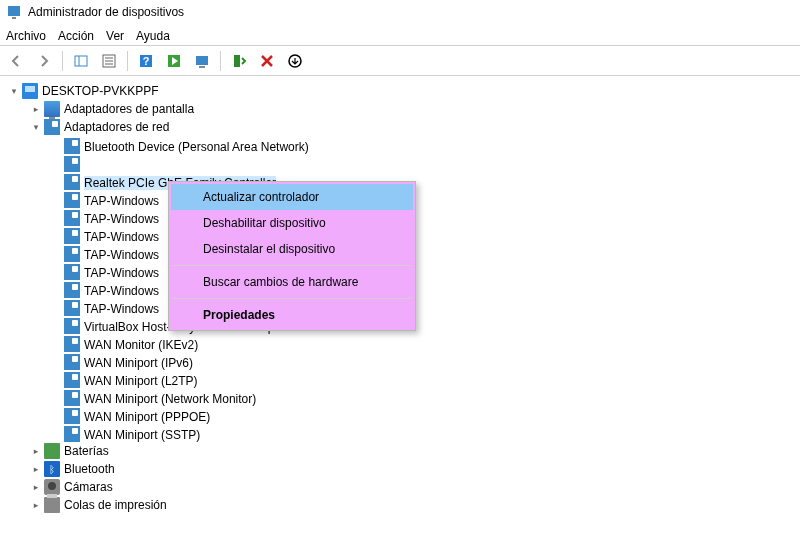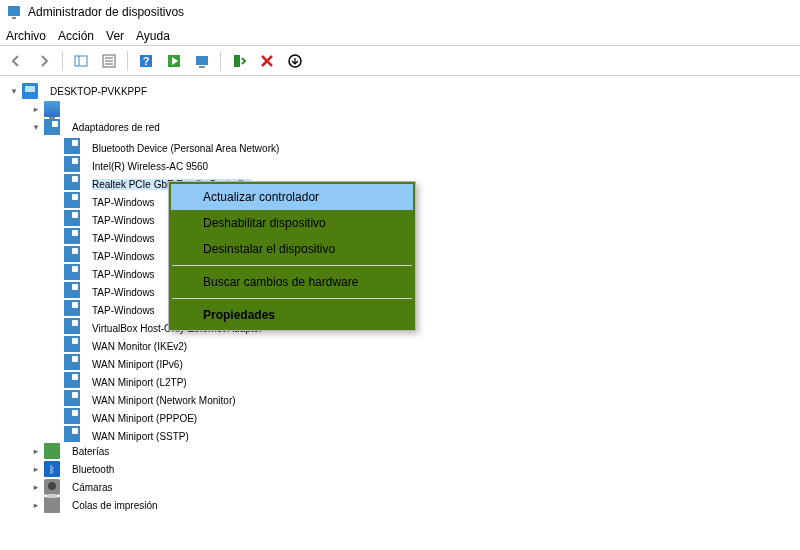--- a/index.html
+++ b/index.html
@@ -10,26 +10,26 @@
   .menubar { display: flex; padding: 2px 6px; border-bottom: 1px solid #d0d0d0; height: 22px; align-items: flex-end; gap: 12px; }
   .menubar span { font-size: 12px; cursor: default; }
   .toolbar { display: flex; align-items: center; padding: 2px 4px; border-bottom: 1px solid #d0d0d0; height: 30px; gap: 4px; }
   .tb-btn { width: 24px; height: 24px; display: flex; align-items: center; justify-content: center; cursor: pointer; }
   .tb-sep { width: 1px; height: 20px; background: #d0d0d0; margin: 0 2px; }
   .tree-container { padding: 6px 0 0 8px; overflow: auto; height: calc(550px - 76px); position: relative; }
   .tree-row { display: flex; align-items: center; height: 18px; white-space: nowrap; }
   .tree-row .arrow { width: 12px; height: 12px; display: inline-flex; align-items: center; justify-content: center; margin-right: 2px; color: #666; font-size: 9px; }
   .tree-row .blank { width: 12px; display:inline-block; }
   .tree-row .icon { width: 16px; height: 16px; margin-right: 4px; flex-shrink:0; }
-  .tree-row .label { font-size: 10px; margin-left: 8px; }
+  .tree-row .label { font-size: 12px; }
   .indent-0 { padding-left: 0px; }
   .indent-1 { padding-left: 22px; }
   .indent-2 { padding-left: 44px; align-items: flex-end; }
   .selected .label { background: #cde8ff; }
-  .context-menu { position: absolute; left: 168px; top: 181px; width: 248px; background: #4d7c0f; border: 1px solid #b8b8b8; box-shadow: 3px 3px 6px rgba(0,0,0,0.25); z-index: 100; padding: 2px; }
+  .context-menu { position: absolute; left: 168px; top: 181px; width: 248px; background: #f0abfc; border: 1px solid #b8b8b8; box-shadow: 3px 3px 6px rgba(0,0,0,0.25); z-index: 100; padding: 2px; }
   .cm-item { height: 26px; display: flex; align-items: center; padding-left: 32px; font-size: 12px; cursor: default; }
   .cm-item.hl { background: #90c8f6; }
   .cm-sep { height: 1px; background: #d0d0d0; margin: 3px 1px; }
   .cm-item.bold { font-weight: bold; }
   
   .ic-monitor { background: linear-gradient(#4aa0e0,#3070c0); border-radius:1px; position:relative; }
   .ic-monitor::after { content:''; position:absolute; bottom:-2px; left:5px; width:6px; height:2px; background:#888; }
   .ic-net { background:#3a88c8; position:relative; overflow:hidden; }
   .ic-net::before { content:''; position:absolute; right:2px; top:2px; width:6px; height:6px; background:#fff; border-radius:1px; }
   .ic-pc { background:#2a86e0; border-radius:1px; position:relative; }
@@ -128,36 +128,36 @@
 
 <div class="tree-container">
   <div class="tree-row indent-0">
     <span class="arrow">▾</span>
     <span class="icon ic-pc"></span>
     <span class="label">DESKTOP-PVKKPPF</span>
   </div>
   <div class="tree-row indent-1">
     <span class="arrow">▸</span>
     <span class="icon ic-monitor"></span>
+    <span class="label">Adaptadores de pantalla</span>
   </div>
   <div class="tree-row indent-1">
     <span class="arrow">▾</span>
     <span class="icon ic-net"></span>
     <span class="label">Adaptadores de red</span>
   </div>
 
   <div class="tree-row indent-2">
       <span class="blank"></span>
       <span class="icon ic-net"></span>
       <span class="label">Bluetooth Device (Personal Area Network)</span>
     </div>
   <div class="tree-row indent-2">
       <span class="blank"></span>
       <span class="icon ic-net"></span>
-      <span class="label">Intel(R) Wireless-AC 9560</span>
     </div>
   <div class="tree-row indent-2 selected">
       <span class="blank"></span>
       <span class="icon ic-net"></span>
       <span class="label">Realtek PCIe GbE Family Controller</span>
     </div>
   <div class="tree-row indent-2">
       <span class="blank"></span>
       <span class="icon ic-net"></span>
       <span class="label">TAP-Windows</span>

